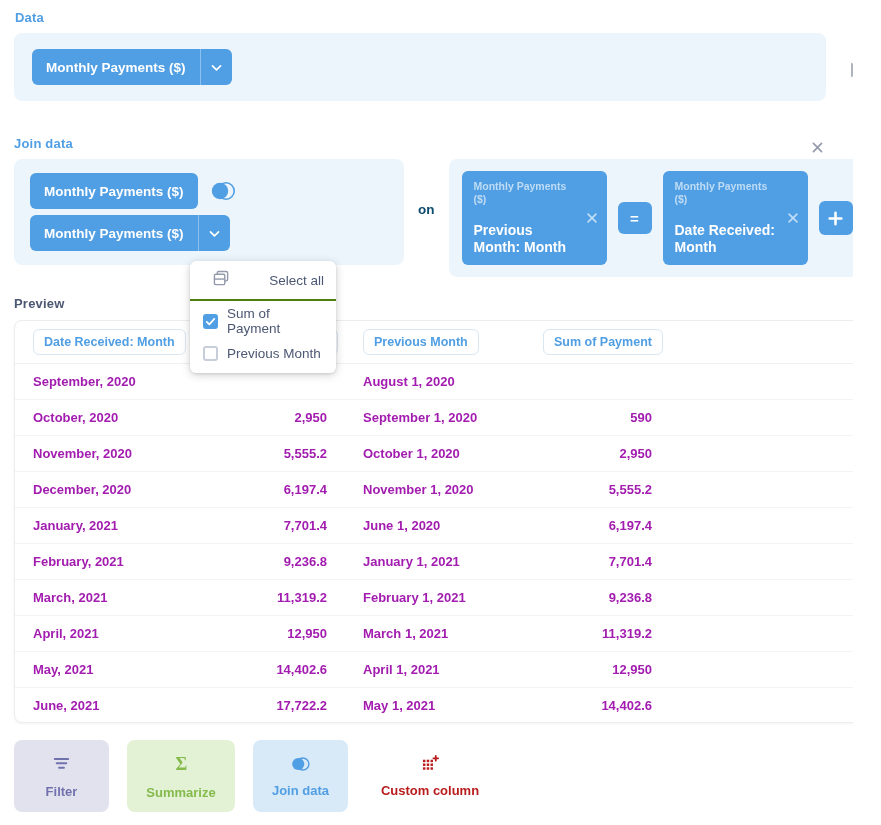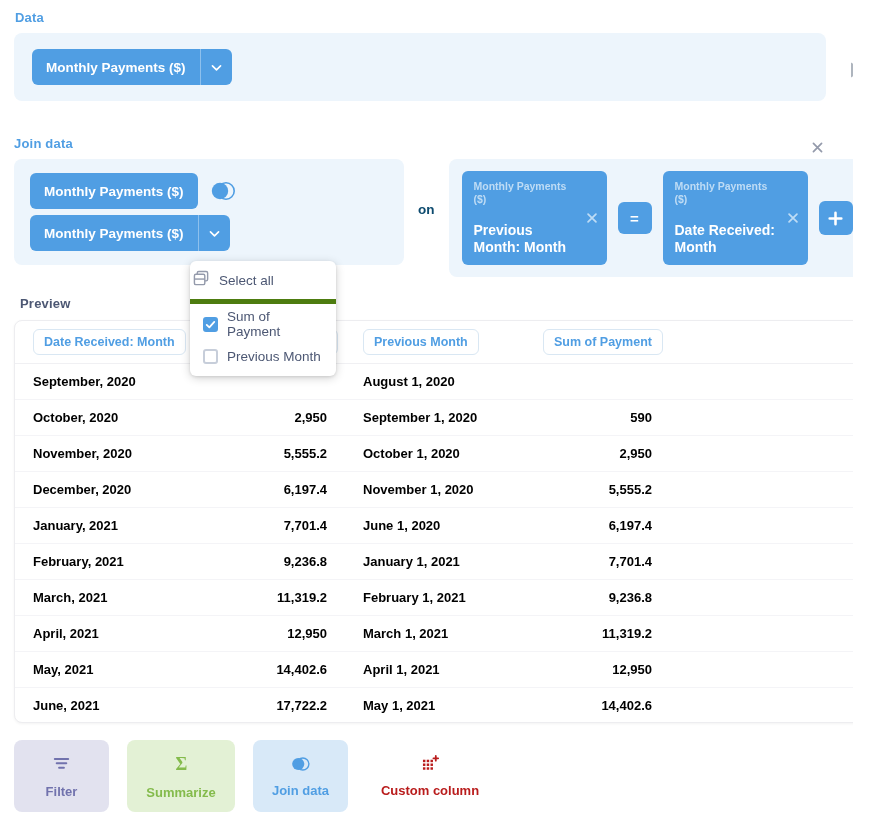--- a/index.html
+++ b/index.html
@@ -134,39 +134,39 @@
     width: 146px;
     background: #ffffff;
     border-radius: 6px;
     box-shadow: 0 2px 10px rgba(0,0,0,.18), 0 1px 3px rgba(0,0,0,.10);
     z-index: 40;
     padding: 0 0 7px 0;
     font-size: 13.5px;
   }
   #select-all-row {
     display: flex; align-items: center; gap: 9px;
-    padding: 9px 12px 9px 3px;
-    border-bottom: 5px solid #4d7c0f;
-    color: #4C5773; cursor: pointer;
+    padding: 9px 12px 9px 23px;
+    border-bottom: 2px solid #4d7c0f;
+    color: #4C5773; cursor: pointer; justify-content: space-between;
   }
   .picker-item {
     display: flex; align-items: center; gap: 9px;
     padding: 5px 12px 5px 13px;
     color: #4C5773; cursor: pointer;
   }
   .cbox {
     width: 15px; height: 15px; border-radius: 3px;
     border: 2px solid #C7CEDA; background: #fff;
     flex: none; display: flex; align-items: center; justify-content: center;
   }
   .cbox.checked { background: #509EE3; border-color: #509EE3; }
 
   
   #preview-section { position: absolute; left: 14px; top: 296px; width: 867px; }
-  #preview-label { margin-left: 6px; }
+  #preview-label { margin-left: 0; }
   #preview-table-wrap {
     margin-top: 9px;
     background: #ffffff;
     border: 1px solid #EDEDF0;
     border-radius: 8px;
     box-shadow: 0 1px 3px rgba(0,0,0,.05);
     width: 867px; height: 403px;
     overflow: hidden;
   }
   table { border-collapse: collapse; width: 100%; table-layout: fixed; }
@@ -185,21 +185,21 @@
     color: #509EE3;
     font-size: 12.5px; font-weight: bold;
     padding: 5px 10px;
     white-space: nowrap;
     cursor: pointer;
   }
   tbody td {
     height: 36px;
     padding: 0 18px;
     border-bottom: 1px solid #F4F4F7;
-    color: #000000;
+    color: #a21caf;
     font-size: 13px;
     font-weight: bold;
     white-space: nowrap;
   }
   td.num, th.num { text-align: right; }
   th.num .col-chip { text-align: left; }
 
   
   #action-bar {
     position: absolute; left: 14px; top: 740px;

